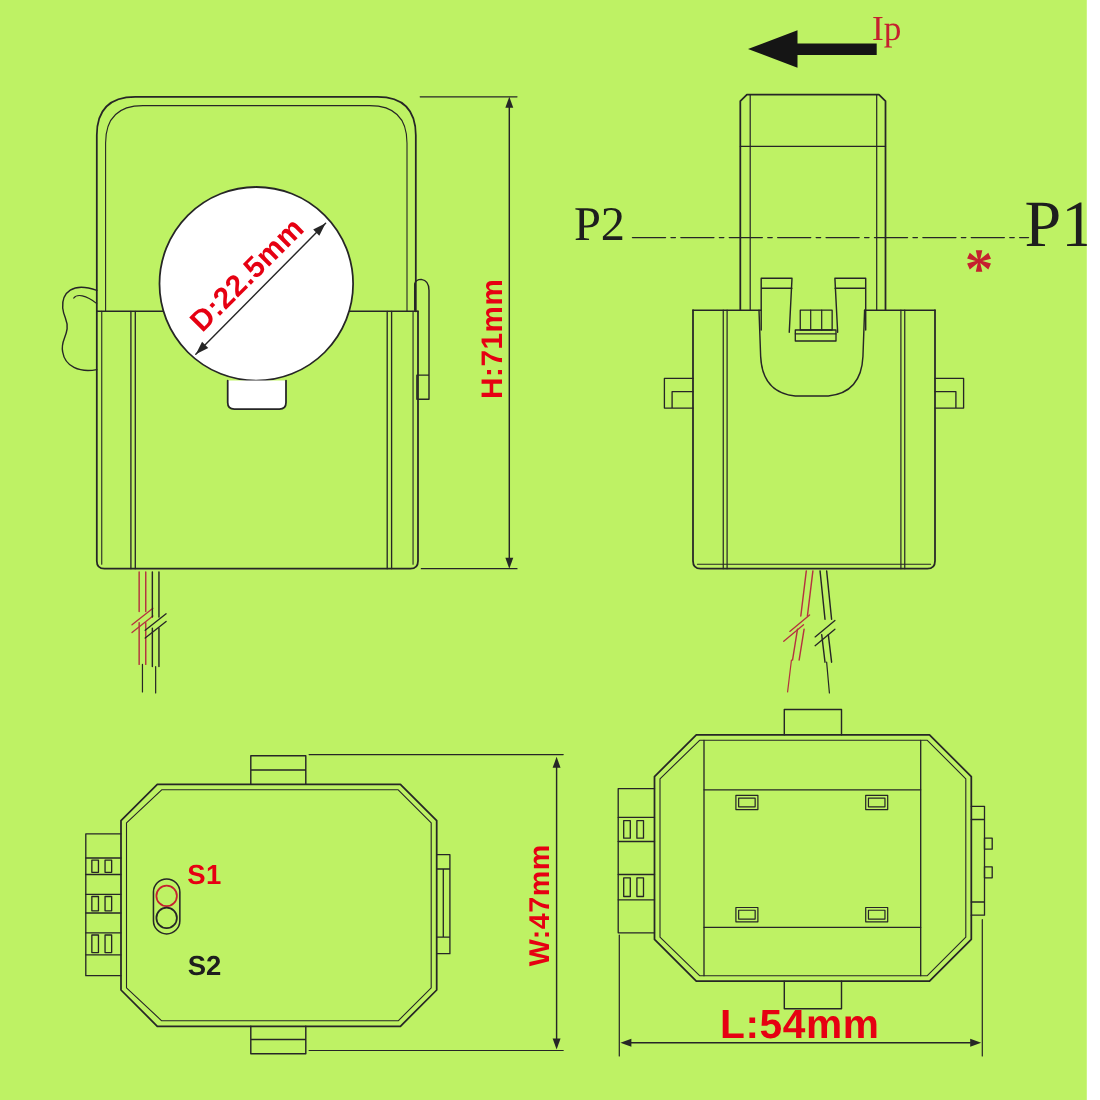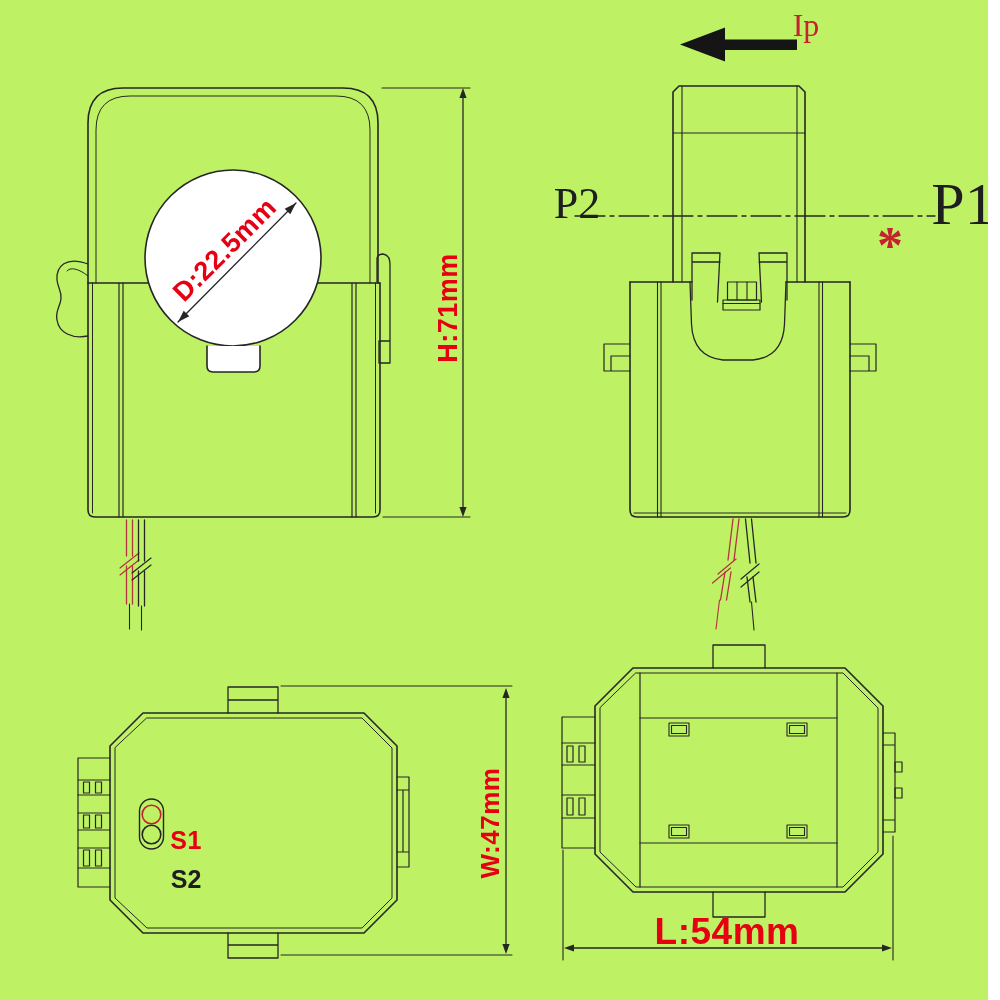--- a/index.html
+++ b/index.html
@@ -179,31 +179,31 @@
     <g>
       <path d="M563 850 V960 M893 836 V960" stroke-width="1.1"></path>
       <path d="M574 948 H882" stroke-width="1.3"></path>
       <polygon points="564,948 574,944.4 574,951.6" fill="#262626" stroke="none"></polygon>
       <polygon points="892,948 882,944.4 882,951.6" fill="#262626" stroke="none"></polygon>
     </g>
   </svg>
 
   <span class="lbl serif crimson" style="left:806px;top:25px;font-size:32px;">Ip</span>
 
-  <span class="lbl serif" style="left:545px;top:204px;font-size:44px;margin-left:32px;">P2</span>
+  <span class="lbl serif" style="left:545px;top:204px;font-size:44px;">P2</span>
 
   <span class="lbl serif" style="left:963px;top:204px;font-size:60px;">P1</span>
 
   <span class="lbl serif crimson" style="left:890px;top:246px;font-size:52px;font-weight:bold;">*</span>
 
   <span class="lbl dim rot-45" style="left:225px;top:250px;font-size:27px;">D:22.5mm</span>
 
   <span class="lbl dim rot-90" style="left:448px;top:308px;font-size:27px;">H:71mm</span>
 
   <span class="lbl dim rot-90" style="left:490px;top:823px;font-size:26px;">W:47mm</span>
 
   <span class="lbl dim" style="left:727px;top:931px;font-size:37px;">L:54mm</span>
 
-  <span class="lbl dim" style="left:186px;top:840px;font-size:25px;">S1</span>
+  <span class="lbl dim" style="left:186px;top:796px;font-size:25px;">S1</span>
 
   <span class="lbl s-dark" style="left:186px;top:879px;font-size:25px;font-weight:600;">S2</span>
 
 </div>
 
 </body></html>

